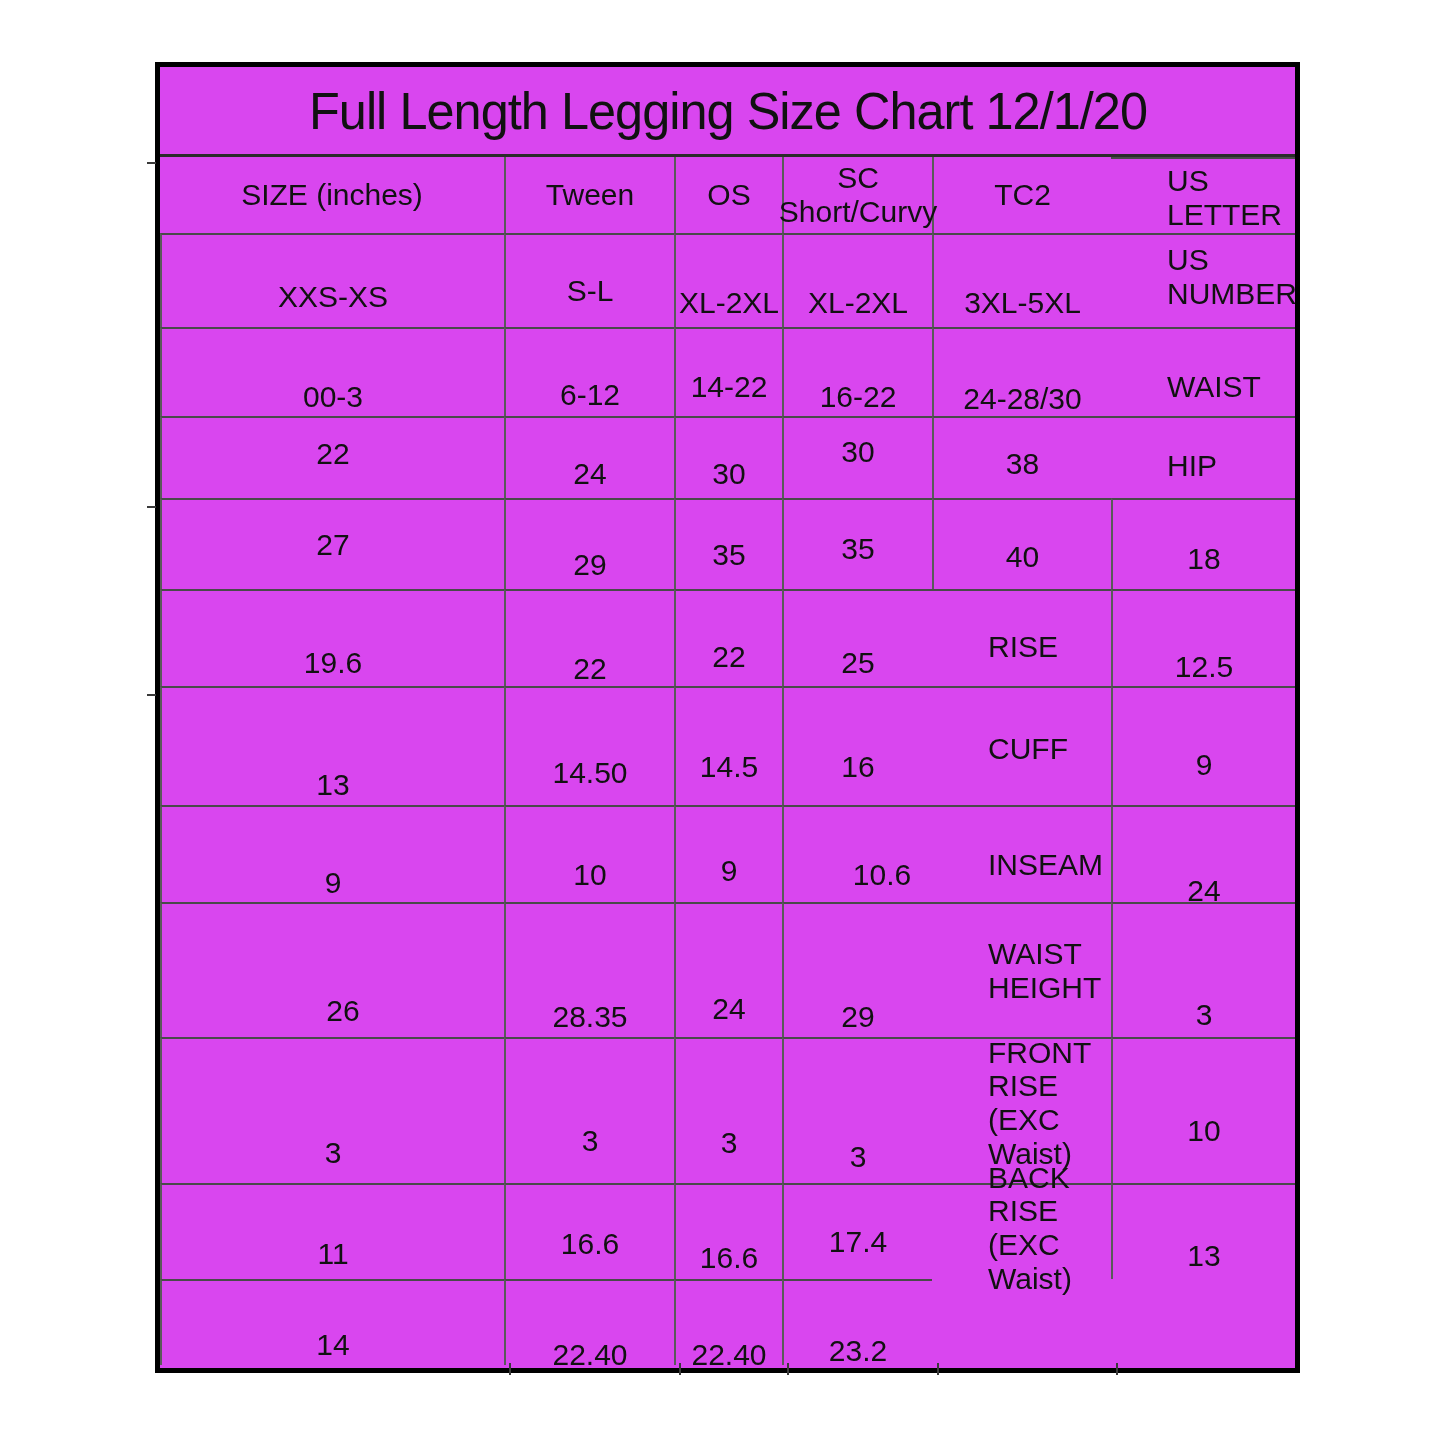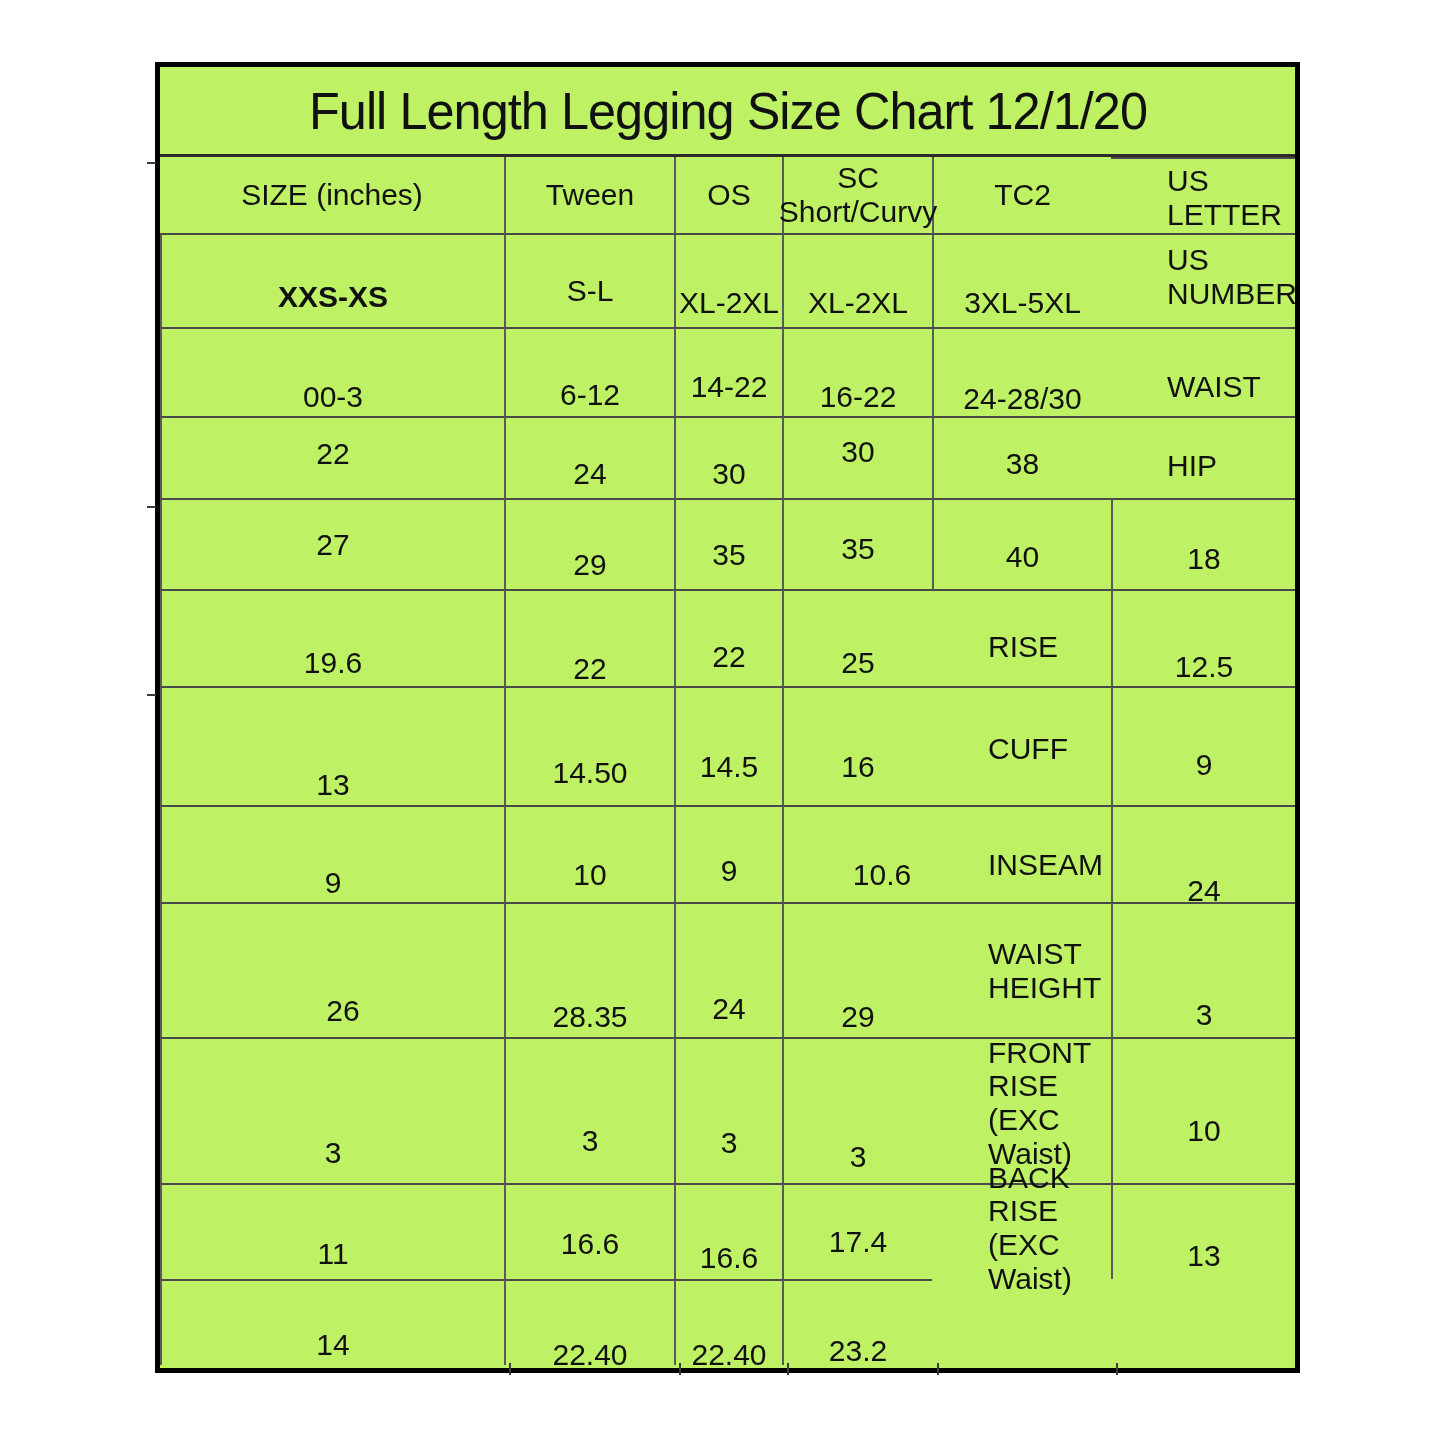--- a/index.html
+++ b/index.html
@@ -10,21 +10,21 @@
     font-family:"Liberation Sans", sans-serif;
     color:#111;
     overflow:hidden;
   }
   .chart{
     position:absolute;
     left:155px;top:62px;
     width:1145px;height:1311px;
     border:5px solid #000;
     box-sizing:border-box;
-    background:#bef264;
+    background:#d946ef;
   }
   .title-box{
     height:90px;
     border-bottom:3px solid #2b2b2b;
     display:flex;align-items:center;justify-content:center;
     box-sizing:border-box;
   }
   .title-box .t{
     font-size:52px;
     letter-spacing:-1px;
@@ -64,21 +64,21 @@
     </div>
     <div class="grid" id="grid" style="grid-template-columns: 344px 170px 108px 150px 179px 184px; grid-template-rows: 76px 94px 89px 82px 91px 97px 119px 97px 135px 146px 96px 86px;">
         <div class="cell hcell"><span style="transform: translateY(0px);">SIZE (inches)</span></div>
         <div class="cell hcell colsep"><span style="transform: translateY(0px);">Tween</span></div>
         <div class="cell hcell colsep"><span style="transform: translateY(0px);">OS</span></div>
         <div class="cell hcell colsep"><span style="transform: translateY(0px);">SC
 Short/Curvy</span></div>
         <div class="cell hcell colsep"><span style="transform: translateY(0px);">TC2</span></div>
         <div class="cell lcell rowsep"><span style="transform: translateY(2px);">US LETTER</span></div>
         <div class="cell vcell colsep rowsep">
-          <span style="transform: translateY(16px); font-weight: bold;">XXS-XS</span>
+          <span style="transform: translateY(16px);">XXS-XS</span>
         </div>
         <div class="cell vcell colsep rowsep">
           <span style="transform: translateY(10px);">S-L</span>
         </div>
         <div class="cell vcell colsep rowsep">
           <span style="transform: translateY(22px);">XL-2XL</span>
         </div>
         <div class="cell vcell colsep rowsep">
           <span style="transform: translateY(22px);">XL-2XL</span>
         </div>

